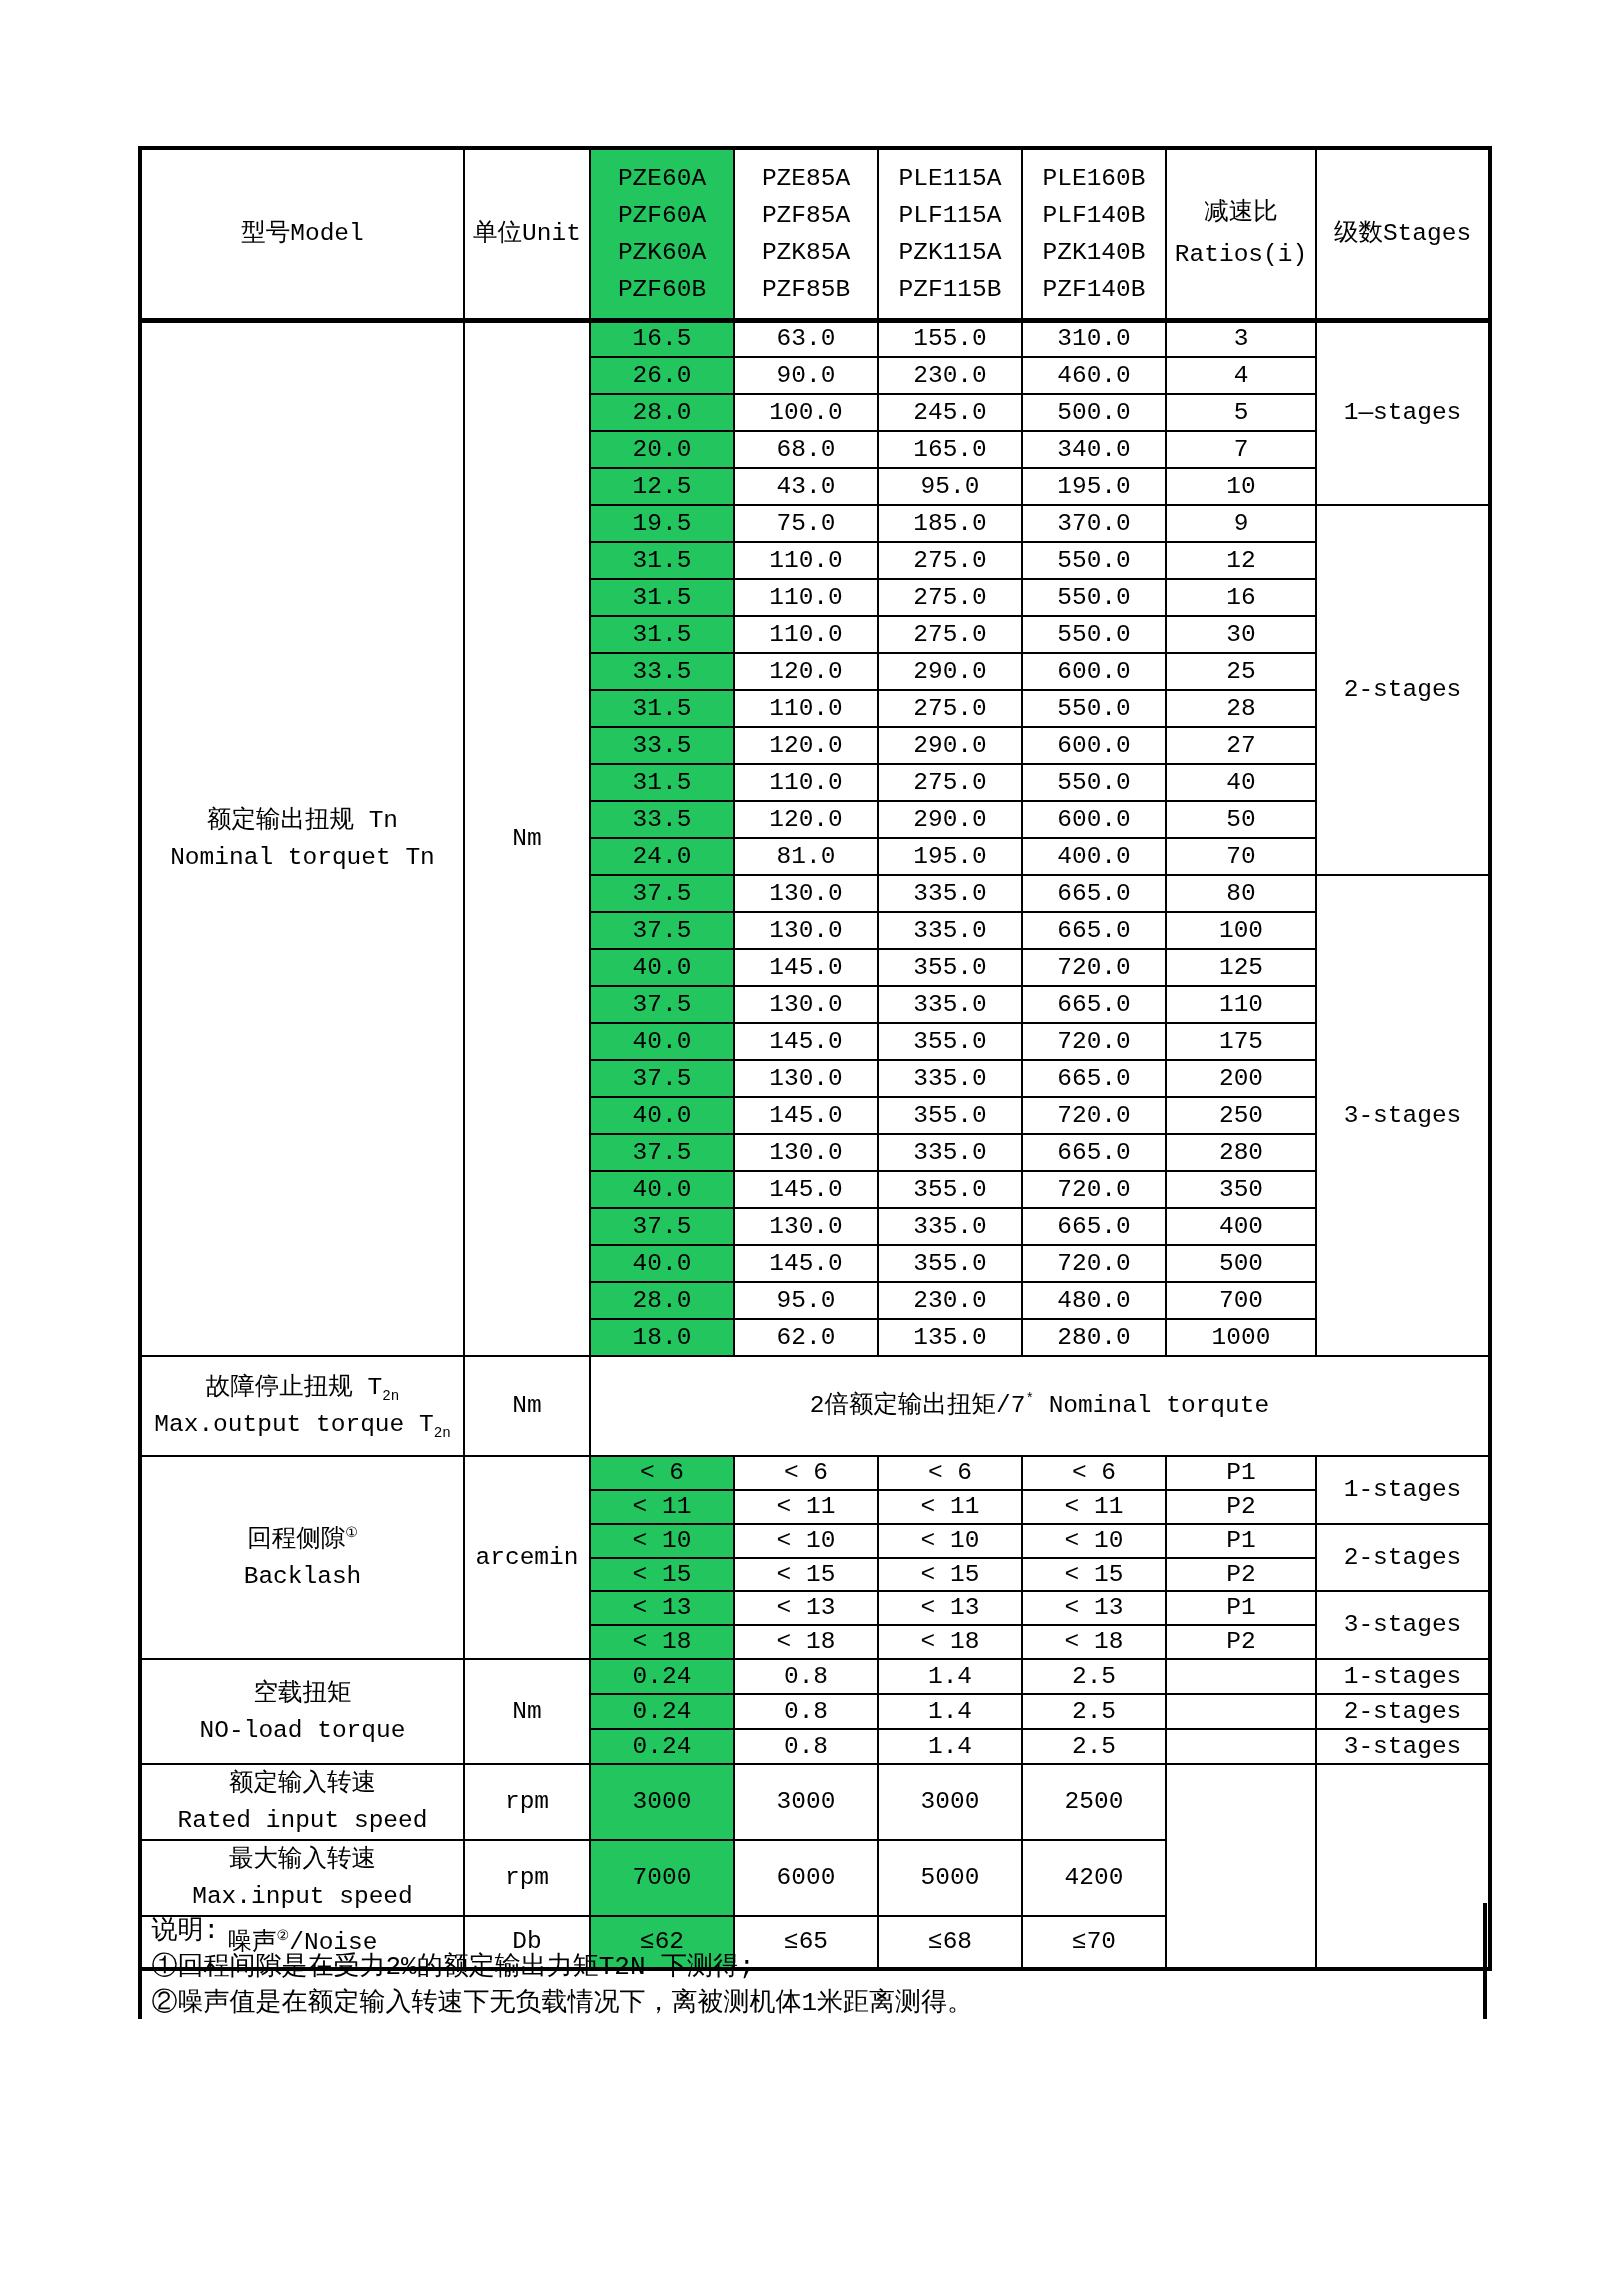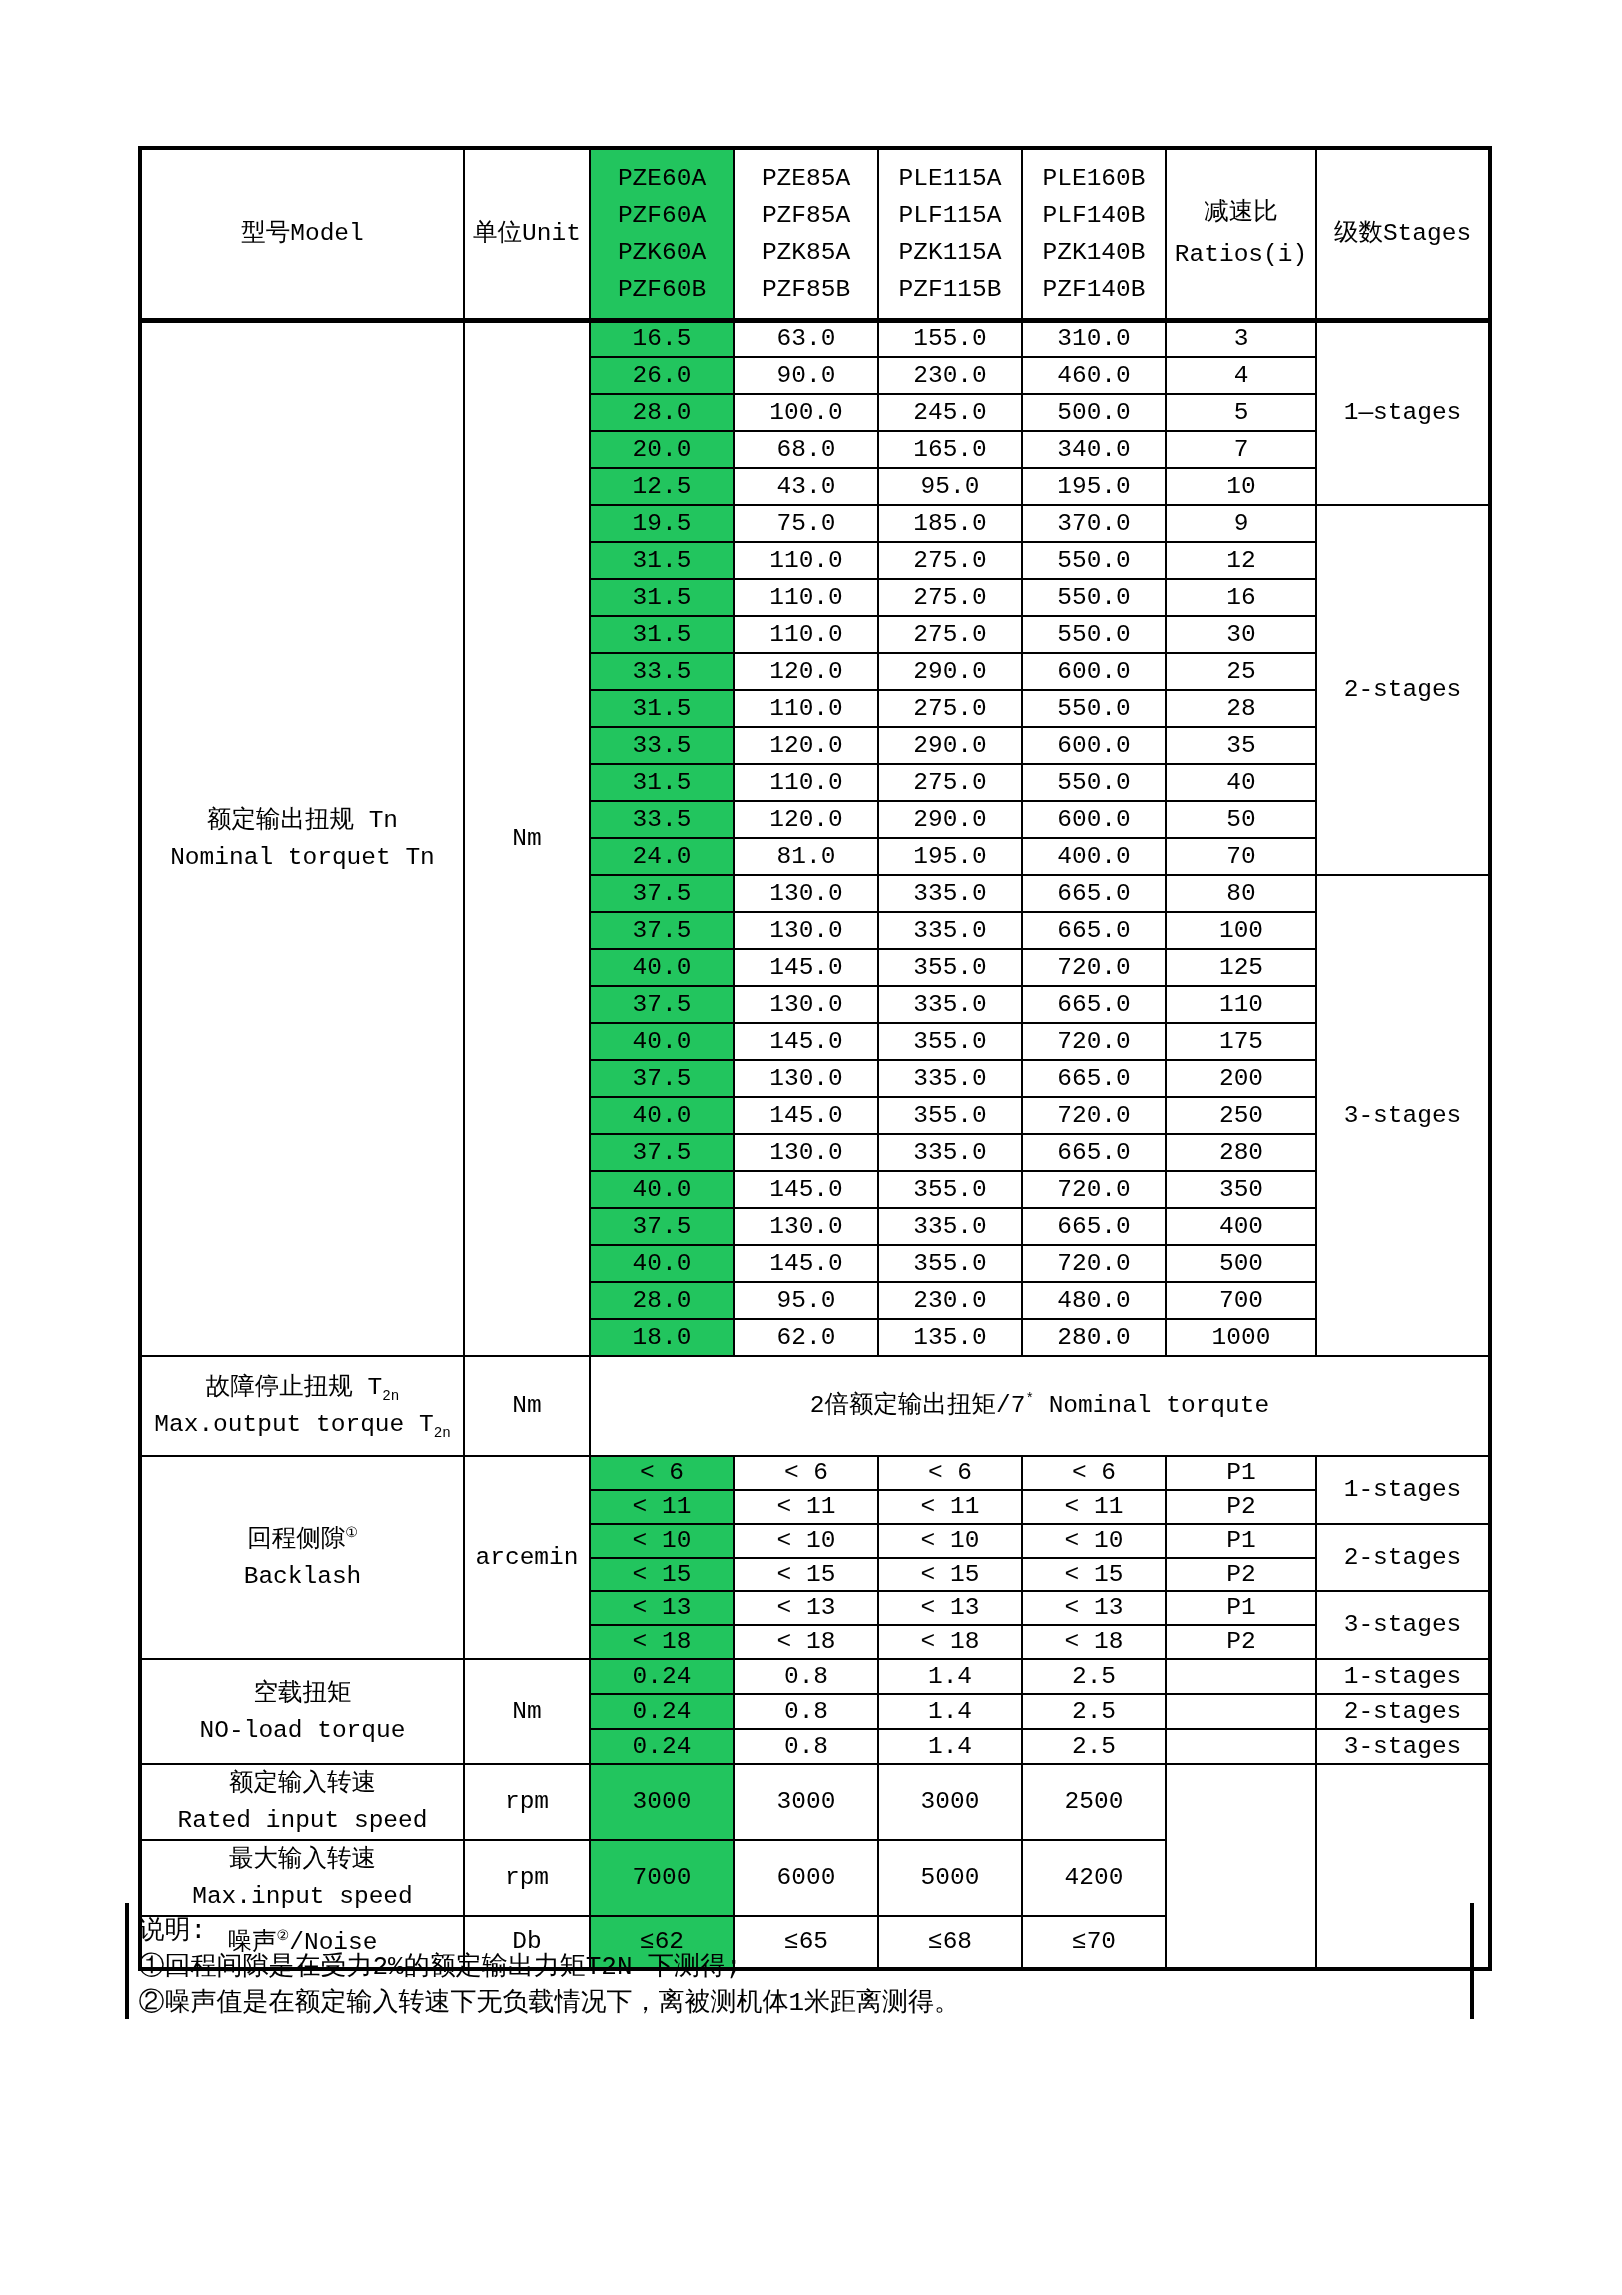--- a/index.html
+++ b/index.html
@@ -28,21 +28,21 @@
   .h45 { height:31px; }
   .h51 { height:35px; }
   .gray { background:#22c55e; }
   .model-names div { line-height:37px; }
   .ratios-hdr div { line-height:42px; }
   .label-cell { font-size:24px; }
   .label-cell div { line-height:37px; }
   .unit-cell { font-size:24px;margin-left:28px; }
   sub, sup { font-size:58%; line-height:0; }
   #notes {
-    position:absolute; left:125px; top:1903px; width:1349px; height:116px;
+    position:absolute; left:138px; top:1903px; width:1349px; height:116px;
     border-left:4.8px solid #000; border-right:4.8px solid #000;
     font-size:26px; padding:9.5px 0 0 9.5px; text-align:left;
   }
   #notes div { line-height:36px; }
 </style>
 </head>
 <body>
 
 <table id="spec-table">
   <colgroup>
@@ -173,21 +173,21 @@
         <td>110.0</td>
         <td>275.0</td>
         <td>550.0</td>
         <td>28</td>
       </tr>
       <tr class="h54">
         <td class="gray">33.5</td>
         <td>120.0</td>
         <td>290.0</td>
         <td>600.0</td>
-        <td>35</td>
+        <td>27</td>
       </tr>
       <tr class="h54">
         <td class="gray">31.5</td>
         <td>110.0</td>
         <td>275.0</td>
         <td>550.0</td>
         <td>40</td>
       </tr>
       <tr class="h54">
         <td class="gray">33.5</td>

